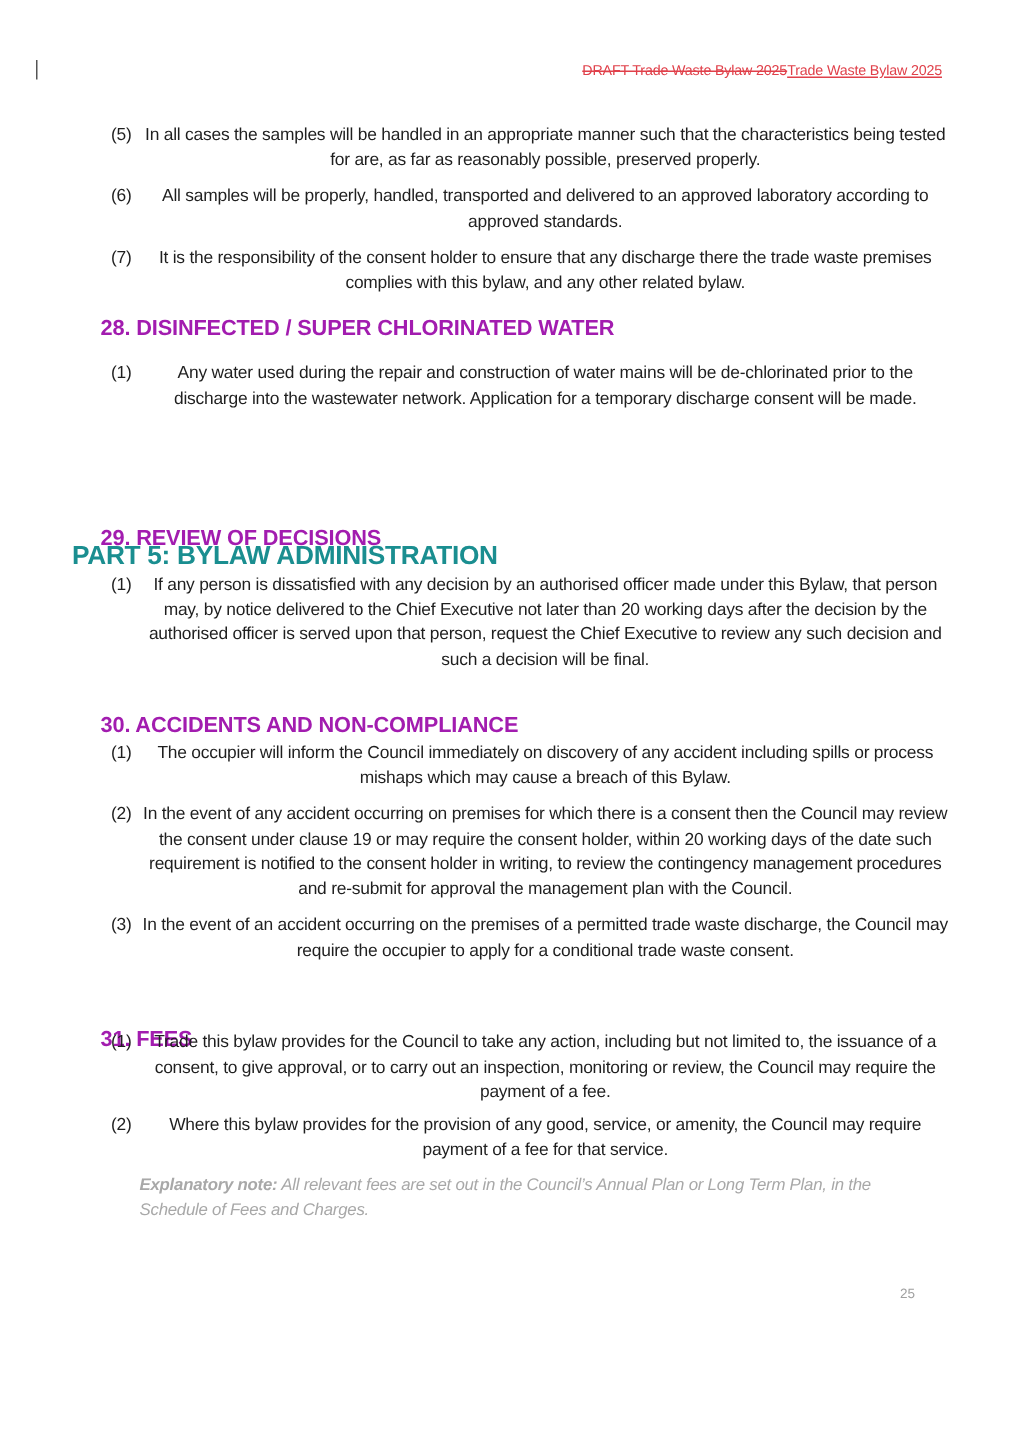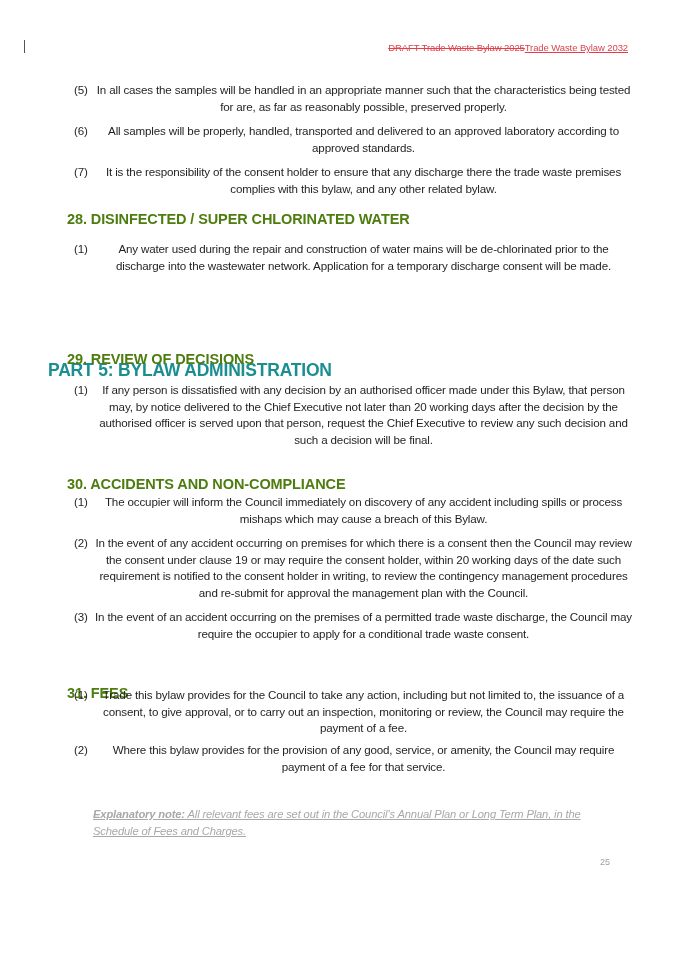--- a/index.html
+++ b/index.html
@@ -58,21 +58,21 @@
     .item .txt {
       display: block;
       margin-left: 19px;
       text-align: center;
     }
     .h2 {
       position: absolute;
       left: 67px;
       font-size: 14.5px;
       font-weight: bold;
-      color: #4d7c0f;
+      color: #a21caf;
       letter-spacing: -0.1px;
       white-space: nowrap;
     }
     .h1 {
       position: absolute;
       left: 48px;
       font-size: 17.5px;
       font-weight: bold;
       color: #1a8e90;
       letter-spacing: -0.2px;
@@ -98,21 +98,21 @@
       font-size: 9px;
       color: #a0a0a0;
     }
   </style>
 </head>
 <body>
 
 <div class="change-bar"></div>
 
 <div class="header">
-  <span class="del">DRAFT Trade Waste Bylaw 2025</span><span class="ins">Trade Waste Bylaw 2032</span>
+  <span class="del">DRAFT Trade Waste Bylaw 2025</span><span class="ins">Trade Waste Bylaw 2025</span>
 </div>
 
 <div class="content">
 
   <div class="item" style="top:82px;">
     <span class="num">(5)</span>
     <span class="txt">In all cases the samples will be handled in an appropriate manner such that the characteristics being tested for are, as far as reasonably possible, preserved properly.</span>
   </div>
   <div class="item" style="top:123px;">
     <span class="num">(6)</span>
@@ -154,18 +154,18 @@
   <div class="h2" style="top:657px;margin-top:28px;">31. FEES</div>
   <div class="item" style="top:687px;">
     <span class="num">(1)</span>
     <span class="txt">Trade this bylaw provides for the Council to take any action, including but not limited to, the issuance of a consent, to give approval, or to carry out an inspection, monitoring or review, the Council may require the payment of a fee.</span>
   </div>
   <div class="item" style="top:742px;">
     <span class="num">(2)</span>
     <span class="txt">Where this bylaw provides for the provision of any good, service, or amenity, the Council may require payment of a fee for that service.</span>
   </div>
 
-  <div class="note" style="top:806px;text-decoration:underline;">
+  <div class="note" style="top:782px;">
     <span class="lbl">Explanatory note:</span><span> All relevant fees are set out in the Council’s Annual Plan or Long Term Plan, in the Schedule of Fees and Charges.</span>
   </div>
 </div>
 
 <div class="page-num">25</div>
 
 </body></html>

